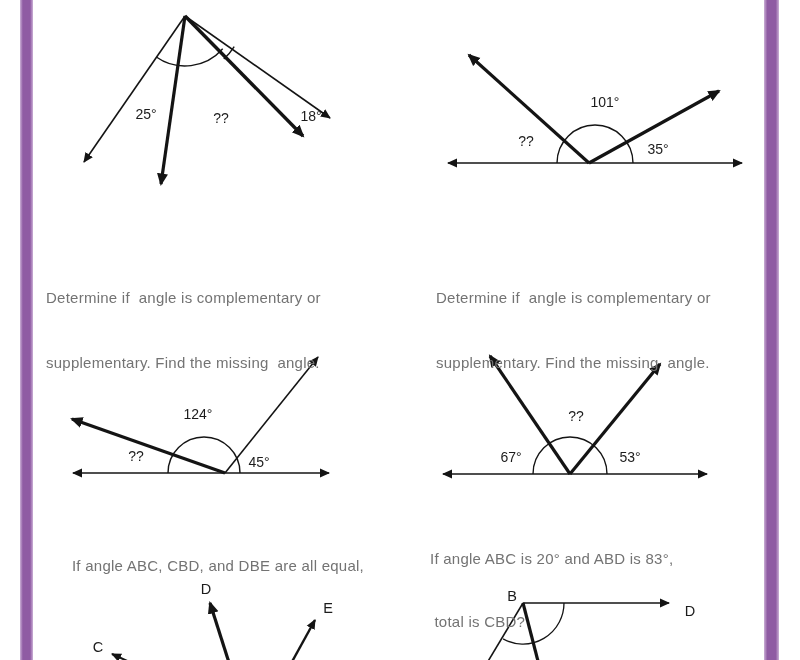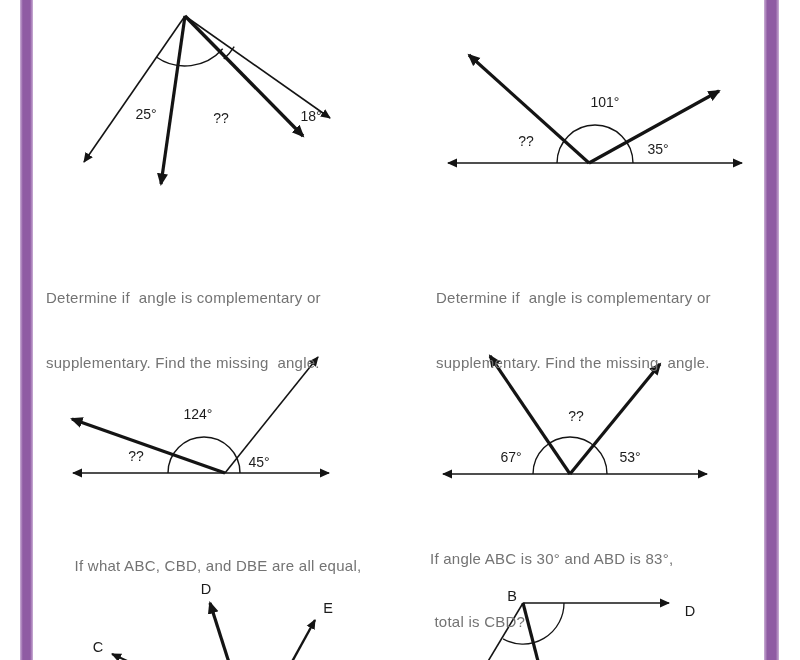--- a/index.html
+++ b/index.html
@@ -119,24 +119,24 @@
     <div>Determine if  angle is complementary or</div>
     <div>supplementary. Find the missing  angle.</div>
   </div>
 
   <div class="q q2">
     <div>Determine if  angle is complementary or</div>
     <div>supplementary. Find the missing  angle.</div>
   </div>
 
   <div class="q q3">
-    <div>If what ABC, CBD, and DBE are all equal,</div>
+    <div>If angle ABC, CBD, and DBE are all equal,</div>
     
   </div>
 
   <div class="q q4">
-    <div>If angle ABC is 30° and ABD is 83°,</div>
+    <div>If angle ABC is 20° and ABD is 83°,</div>
     <div> total is CBD?</div>
     
     
   </div>
 
 </div>
 
 </body></html>

